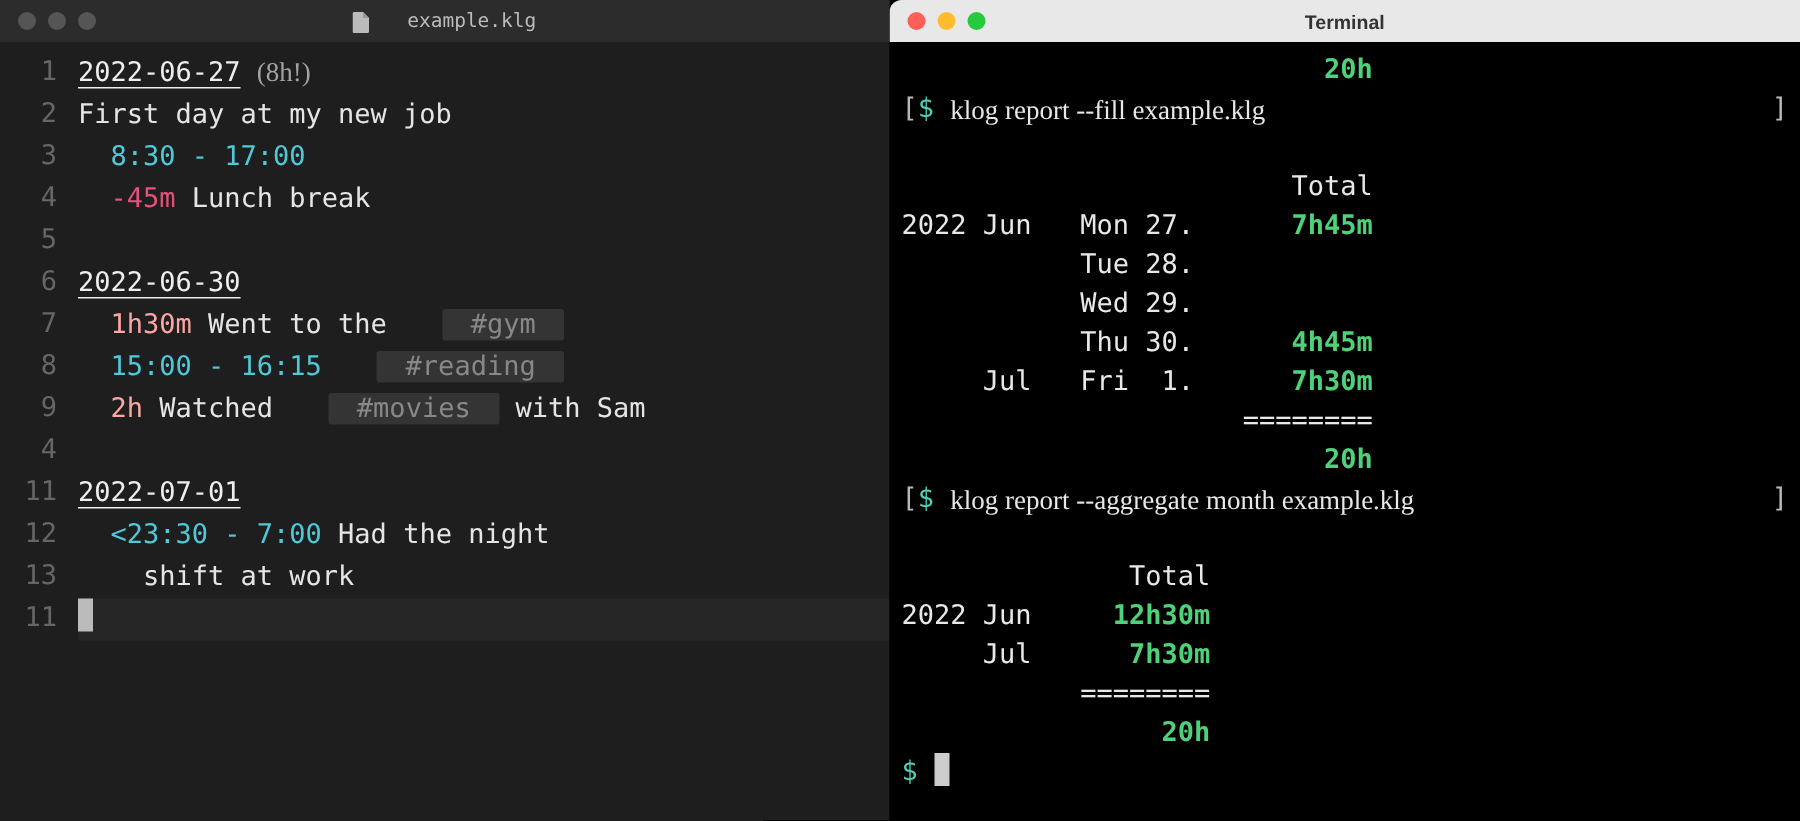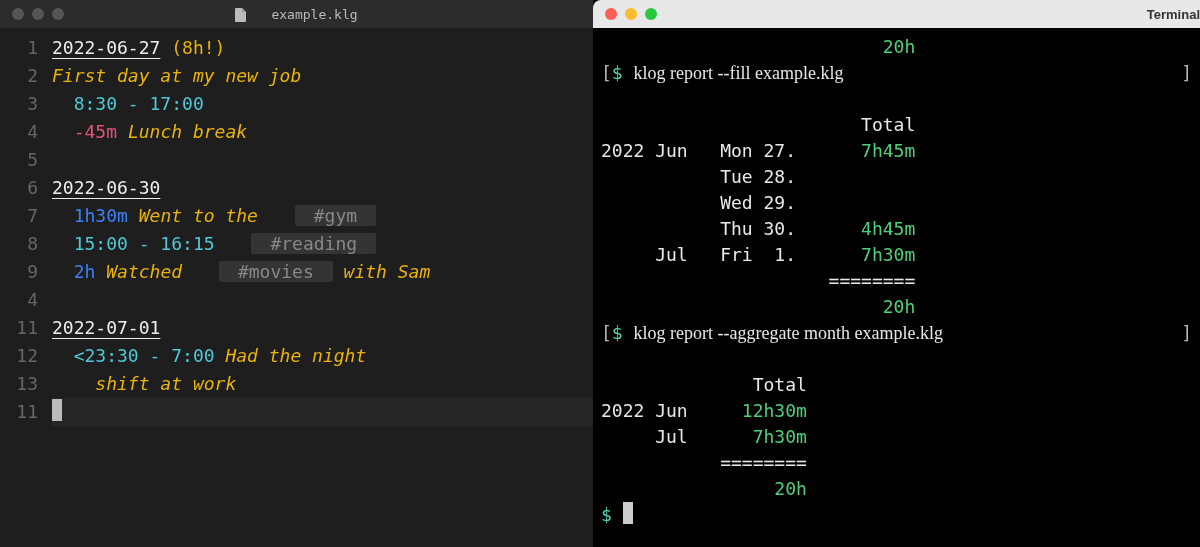--- a/index.html
+++ b/index.html
@@ -50,24 +50,24 @@
     color: #666;
     padding-right: 14px;
     user-select: none;
   }
   .code { flex: 1; white-space: pre; }
   .code-line { min-height: 28px; }
   .current-line { background: rgba(255,255,255,0.04); }
   .indent { display:inline-block; width: 2ch; }
 
   .date { color: #eee; text-decoration: underline; text-underline-offset: 4px; text-decoration-thickness: 1px; }
-  .should { color: #eab308; }
-  .comment { color: #eab308; font-style: italic; }
+  .should { color: #a3a3a3; font-family: Liberation Serif, serif; }
+  .comment { color: #e5e5e5; }
   .time { color: #4fc9d8; }
-  .dur  { color: #3b82f6; margin-top: 38px; }
+  .dur  { color: #fca5a5; margin-top: 38px; }
   .neg  { color: #e5517a; }
   .tag  { color: #888; background: rgba(120,120,120,.25); padding: 0 19px; border-radius: 2px; margin-left: 26px; }
   .cursor-cell {
     display: inline-block;
     width: 10px;
     height: 22px;
     vertical-align: -3px;
     background: #bbb;
   }
 
@@ -87,39 +87,39 @@
     padding: 0 12px;
     position: relative;
   }
   .term-traffic { display: flex; gap: 8px; }
   .term-traffic .dot { width: 12px; height: 12px; border-radius: 50%; }
   .term-traffic .r { background: #ff5f56; }
   .term-traffic .y { background: #ffbd2e; }
   .term-traffic .g { background: #27c93f; }
   .term-title {
     position: absolute; left:0; right:0;
-    text-align: right;
+    text-align: center;
     font-family: -apple-system, sans-serif;
     font-size: 13px;
     font-weight: 600;
     color: #333;
     pointer-events: none;
   }
   .term-body {
     padding: 6px 8px;
     font-size: 18px;
     line-height: 26px;
     white-space: pre;
     color: #e8e8e8;
   }
   .t-line { min-height: 26px; display: flex; }
   .t-bracket { color: #b8b8b8; }
   .t-prompt { color: #4fd1b3; margin-right: 1ch;}
   .t-cmd { color: #e8e8e8; font-family: Liberation Serif, serif; }
-  .t-green { color: #4fd17a; }
+  .t-green { color: #4fd17a; font-weight: bold; }
   .t-cursor {
     display: inline-block;
     width: 10px; height: 22px;
     background: #ccc;
     vertical-align: -3px;
   }
   
   .rcol { display: inline-block; }
   .c-year  { width: 5ch; }
   .c-month { width: 6ch; }

